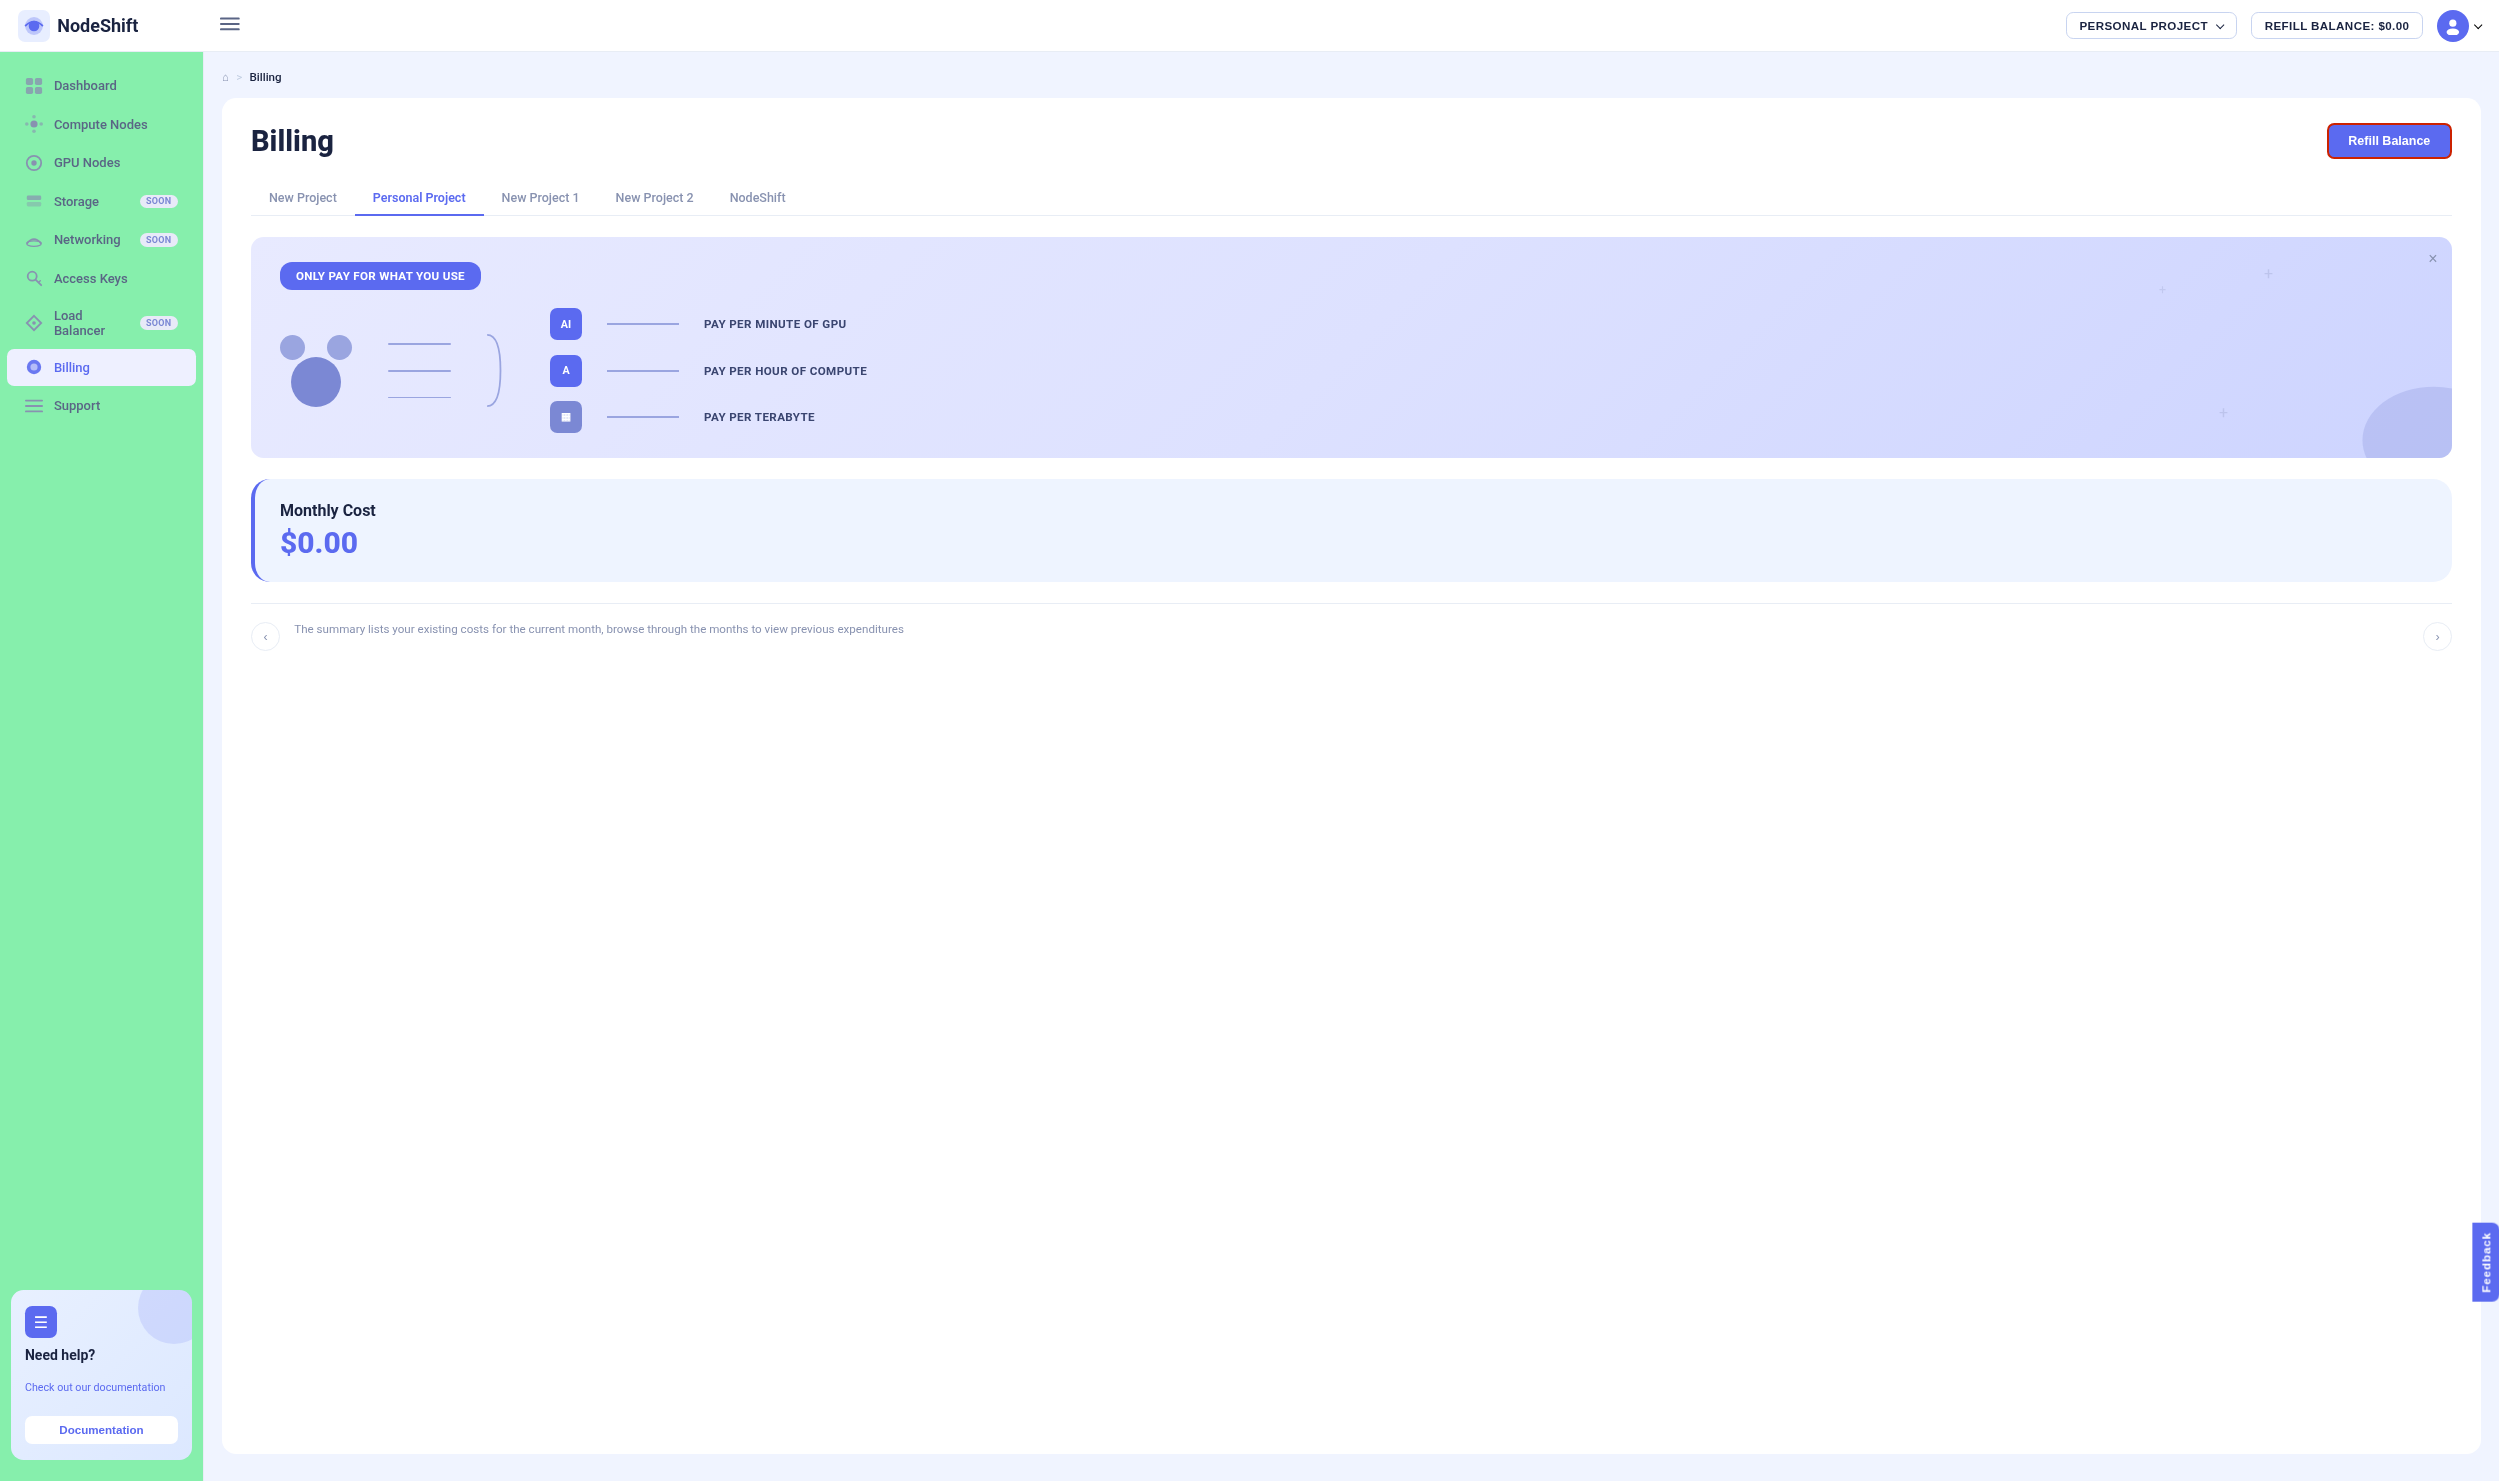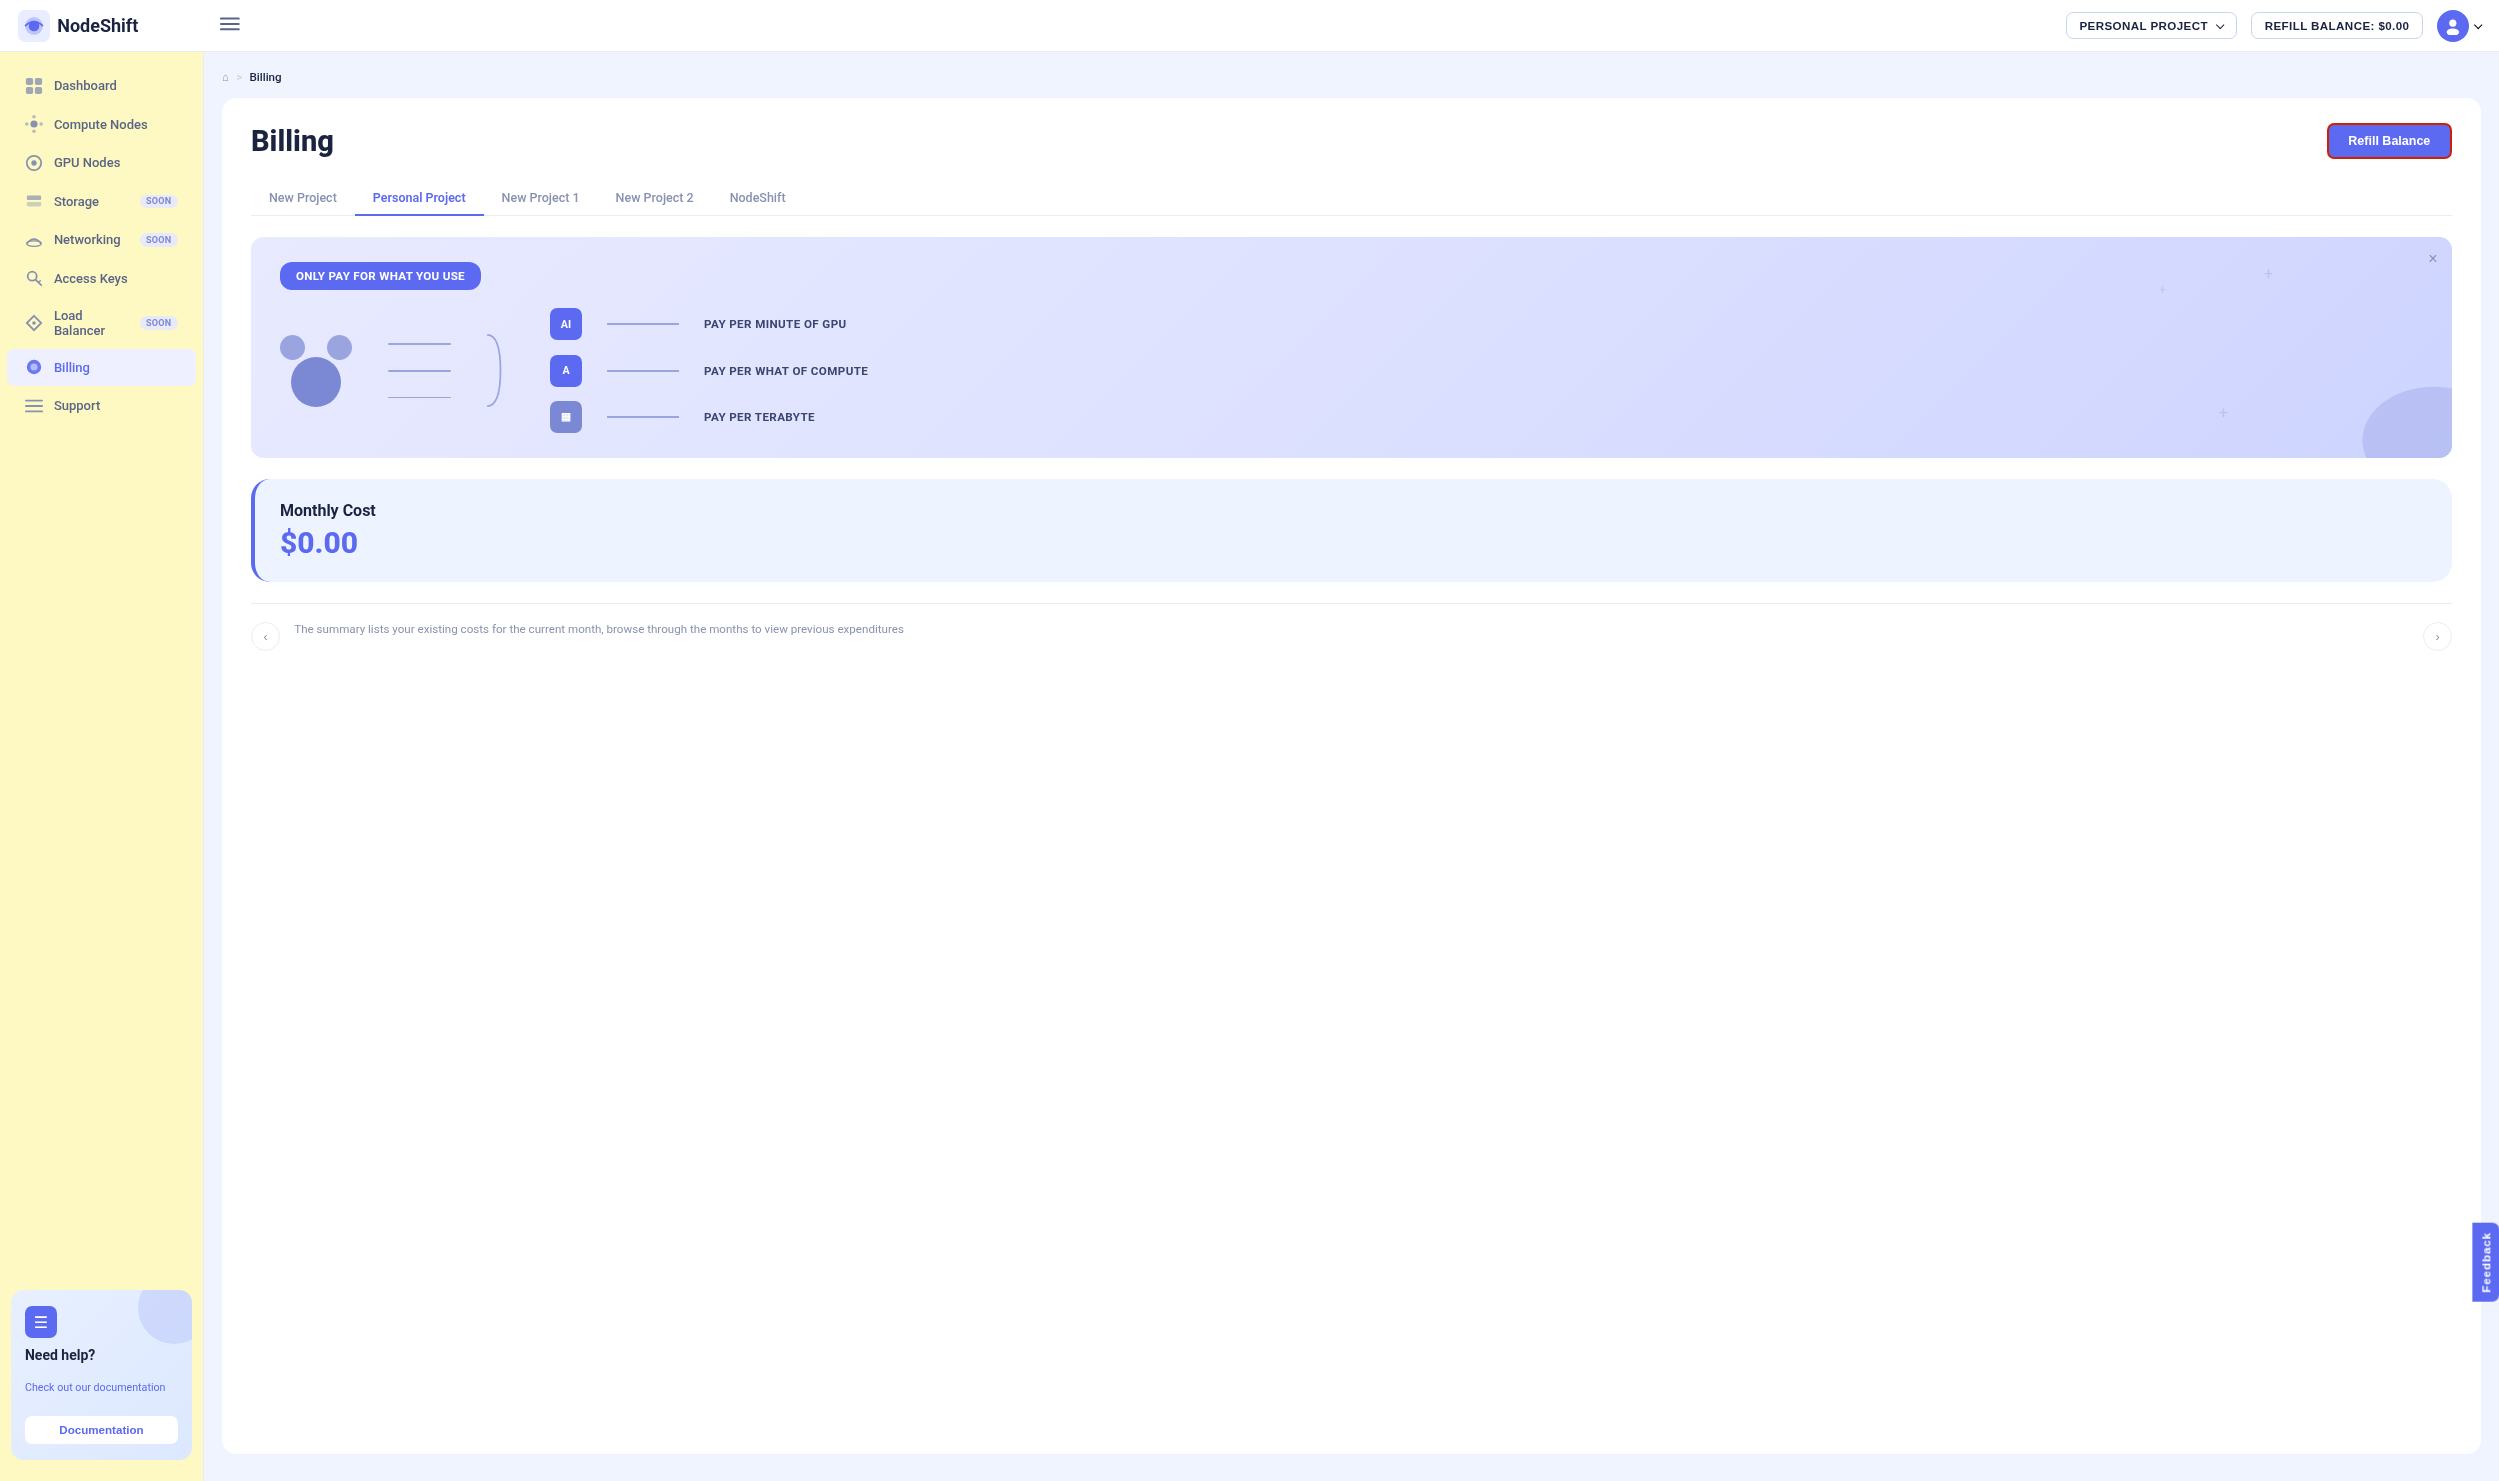--- a/index.html
+++ b/index.html
@@ -14,21 +14,21 @@
     .header-spacer { flex: 1; }
     .personal-project-btn { display: flex; align-items: center; gap: 5.4px; border: 1.3px solid #c8d4f0; border-radius: 7.2px; padding: 6.3px 12.5px; background: #fff; cursor: pointer; font-size: 11.6px; font-weight: 600; color: #1a2340; letter-spacing: 0.4px; }
     .refill-balance-btn { display: flex; align-items: center; gap: 5.4px; border: 1.3px solid #c8d4f0; border-radius: 7.2px; padding: 6.3px 12.5px; background: #fff; cursor: pointer; font-size: 11.6px; font-weight: 600; color: #1a2340; letter-spacing: 0.4px; }
     .avatar-area { display: flex; align-items: center; gap: 5.4px; cursor: pointer; }
     .avatar { width: 32px; height: 32px; border-radius: 50%; background: #5b6af0; display: flex; align-items: center; justify-content: center; color: white; font-size: 14.3px; }
 
     
     .layout { display: flex; flex: 1; overflow: hidden; }
 
     
-    .sidebar { width: 204px; background: #fef9c3; border-right: 0.9px solid #e8edf5; display: flex; flex-direction: column; padding: 14.3px 0; overflow-y: auto; }
+    .sidebar { width: 204px; background: #86efac; border-right: 0.9px solid #e8edf5; display: flex; flex-direction: column; padding: 14.3px 0; overflow-y: auto; }
     .nav-item { display: flex; align-items: center; gap: 10.7px; padding: 9.8px 18px; cursor: pointer; border-radius: 7.2px; margin: 0.9px 7.2px; color: #5a6585; font-size: 13px; font-weight: 500; transition: background 0.15s; }
     .nav-item.active { background: #eef0ff; color: #5b6af0; }
     .nav-item.active .nav-icon { color: #5b6af0; }
     .nav-icon { width: 18px; height: 18px; display: flex; align-items: center; justify-content: center; font-size: 16px; color: #8892b0; flex-shrink: 0; }
     .badge-soon { background: #e8eaf8; color: #7b88d4; font-size: 9px; font-weight: 700; padding: 1.8px 6.3px; border-radius: 9px; margin-left: auto; letter-spacing: 0.3px; }
     .sidebar-bottom { margin-top: auto; padding: 14.3px 10.7px 7.2px; }
     .help-card { background: linear-gradient(135deg, #e8f0ff 0%, #dce8ff 100%); border-radius: 12.5px; padding: 16px 14.3px; position: relative; overflow: hidden; }
     .help-card-icon { width: 32px; height: 32px; background: #5b6af0; border-radius: 7.2px; display: flex; align-items: center; justify-content: center; color: white; font-size: 16px; margin-bottom: 9px; }
     .help-title { font-size: 14px; font-weight: 700; color: #1a2340; margin-bottom: 18px; }
     .help-link { font-size: 10.7px; color: #5b6af0; margin-bottom: 22px; }
@@ -286,21 +286,21 @@
 
           <div class="promo-services" id="promo-services">
               <div class="service-row">
     <div class="service-icon ai" style="font-size:10.7px;font-weight:700;">AI</div>
     <div class="service-line"></div>
     <span class="service-label">PAY PER MINUTE OF GPU</span>
   </div>
               <div class="service-row">
     <div class="service-icon app" style="font-size:10.7px;font-weight:700;">A</div>
     <div class="service-line"></div>
-    <span class="service-label">PAY PER WHAT OF COMPUTE</span>
+    <span class="service-label">PAY PER HOUR OF COMPUTE</span>
   </div>
               <div class="service-row">
     <div class="service-icon db" style="font-size:10.7px;font-weight:700;">▦</div>
     <div class="service-line"></div>
     <span class="service-label">PAY PER TERABYTE</span>
   </div>
             </div>
 
           <div style="position:absolute;right:179px;top:27px;color:#b0b8e0;font-size:16px;opacity:0.6;">+</div>
           <div style="position:absolute;right:224px;bottom:36px;color:#b0b8e0;font-size:16px;opacity:0.6;">+</div>

